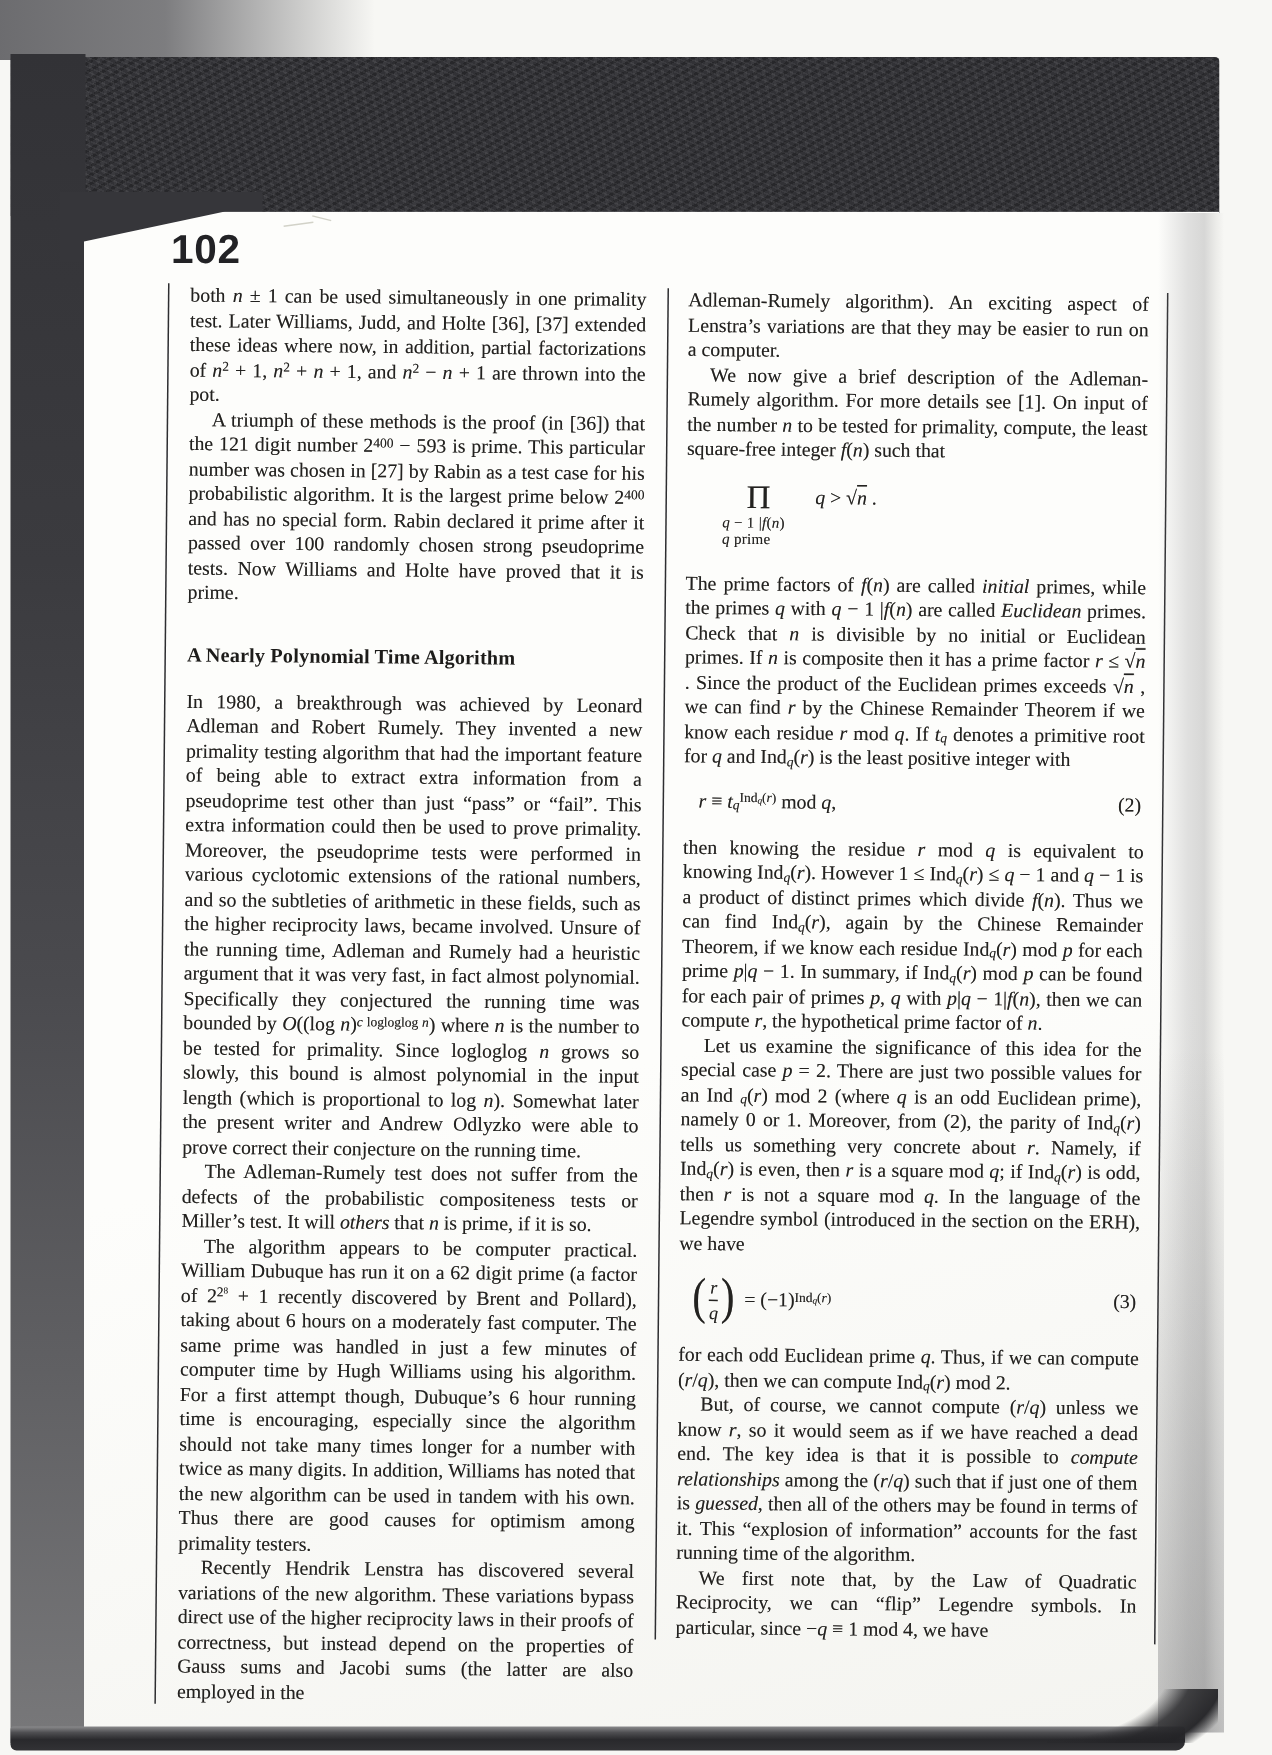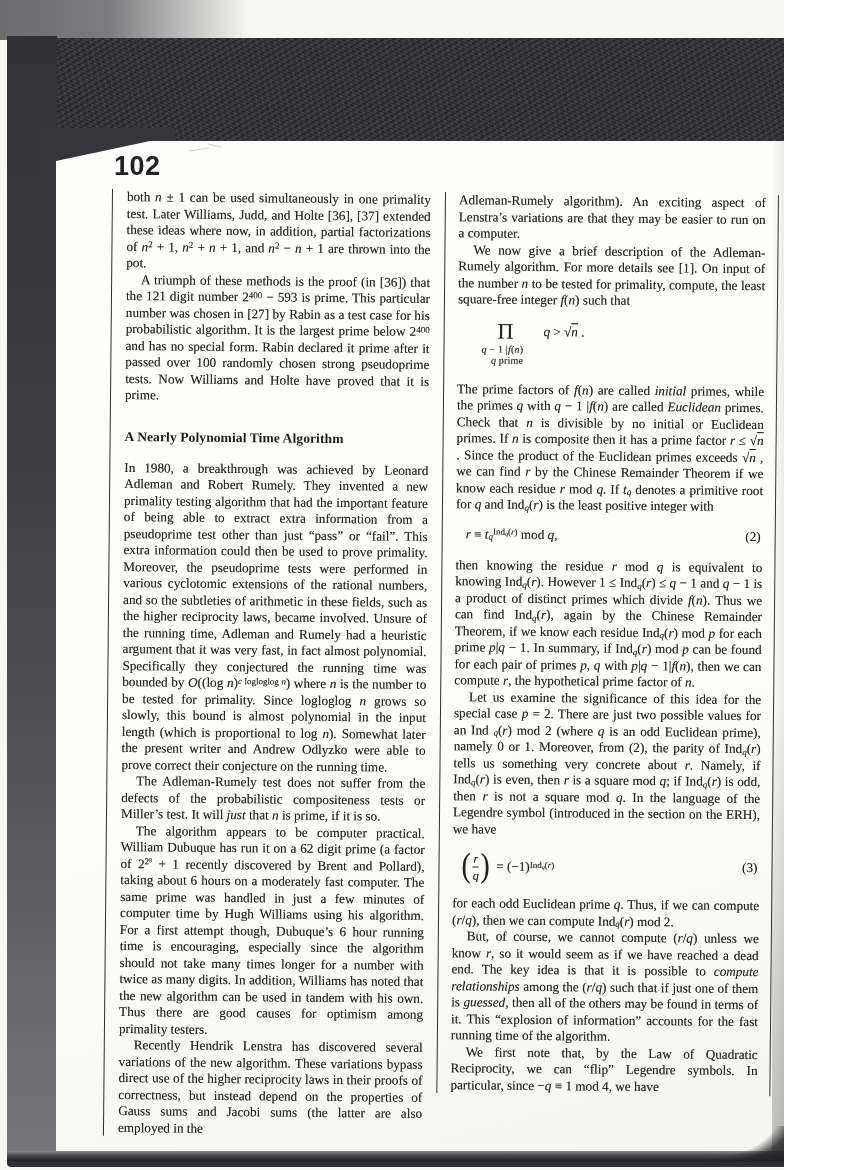--- a/index.html
+++ b/index.html
@@ -1,16 +1,16 @@
 <!DOCTYPE html>
 <html><head>
 <meta charset="utf-8">
 <style>
   html,body{margin:0;padding:0;background:#ffffff;}
-  .stage{position:relative;width:784px;height:1170px;background:#f7f7f4;overflow:hidden;}
+  .stage{position:relative;width:848px;height:1170px;background:#f7f7f4;overflow:hidden;}
 
   
   .tex{background-image:
     repeating-linear-gradient(23deg, rgba(255,255,255,0.05) 0 1px, rgba(255,255,255,0) 1px 3px),
     repeating-linear-gradient(-31deg, rgba(0,0,0,0.22) 0 2px, rgba(0,0,0,0) 2px 5px),
     repeating-linear-gradient(78deg, rgba(255,255,255,0.04) 0 2px, rgba(255,255,255,0) 2px 6px);}
 
   .smudge-tl{position:absolute;left:0;top:0;width:250px;height:40px;
     background:linear-gradient(to right, rgba(84,84,88,0.85) 0px, rgba(84,84,88,0.75) 110px, rgba(84,84,88,0) 100%);}
   .band-top{position:absolute;left:7px;top:38px;width:806px;height:106px;background-color:#323236;border-radius:2px 3px 0 0;}
@@ -47,21 +47,21 @@
   i{font-style:italic;}
   sup{font-size:0.68em;line-height:0;position:relative;top:-0.38em;vertical-align:baseline;}
   sub{font-size:0.68em;line-height:0;position:relative;top:0.22em;vertical-align:baseline;}
   .ol{text-decoration:overline;}
 
   .formula{display:flex;align-items:flex-start;margin:13px 0 15px;font-size:13.2px;text-shadow:0 0 0.4px rgba(45,42,38,0.5);}
   .formula.tagged{align-items:center;}
   .ftag{margin-left:auto;padding-right:2px;}
   .prod-wrap{display:inline-flex;flex-direction:column;align-items:flex-start;margin-left:24px;}
   .pi-sym{font-size:22px;line-height:20px;margin-left:16px;}
-  .prod-under{font-size:10px;line-height:11.5px;margin-top:2px;letter-spacing:0.2px;text-align:right;}
+  .prod-under{font-size:10px;line-height:11.5px;margin-top:2px;letter-spacing:0.2px;}
   .prod-body{margin-left:20px;position:relative;top:2px;font-family:Liberation Serif, serif;}
   .f-main{margin-left:10px;}
   .lg{display:inline-flex;align-items:center;margin-left:8px;}
   .paren{font-size:34px;line-height:30px;display:inline-block;transform:scaleX(0.8);font-weight:400;}
   .frac{display:inline-flex;flex-direction:column;align-items:center;font-size:12px;line-height:1;margin:0 1px;position:relative;top:1px;font-style:italic;}
   .fr-bar{align-self:stretch;border-top:1.1px solid #232220;margin:2px 0;height:0;}
   .lg-eq{margin-left:5px;position:relative;top:1px;}
 </style>
 </head>
 <body>
@@ -75,21 +75,21 @@
   <div class="page">
     <div class="pagenum">102</div>
     <div class="pencil" style="left:133px;top:8px;"></div>
     <div class="pencil p2" style="left:152px;top:4px;"></div>
     <div class="content">
       <div class="col col-left">
           <p class="para">both <i>n</i> ± 1 can be used simultaneously in one primality test. Later Williams, Judd, and Holte [36], [37] extended these ideas where now, in addition, partial factorizations of <i>n</i><sup>2</sup> + 1, <i>n</i><sup>2</sup> + <i>n</i> + 1, and <i>n</i><sup>2</sup> − <i>n</i> + 1 are thrown into the pot.</p>
           <p class="para ind">A triumph of these methods is the proof (in [36]) that the 121 digit number 2<sup>400</sup> − 593 is prime. This particular number was chosen in [27] by Rabin as a test case for his probabilistic algorithm. It is the largest prime below 2<sup>400</sup> and has no special form. Rabin declared it prime after it passed over 100 randomly chosen strong pseudoprime tests. Now Williams and Holte have proved that it is prime.</p>
           <h2 class="sec-heading">A Nearly Polynomial Time Algorithm</h2>
           <p class="para">In 1980, a breakthrough was achieved by Leonard Adleman and Robert Rumely. They invented a new primality testing algorithm that had the important feature of being able to extract extra information from a pseudoprime test other than just “pass” or “fail”. This extra information could then be used to prove primality. Moreover, the pseudoprime tests were performed in various cyclotomic extensions of the rational numbers, and so the subtleties of arithmetic in these fields, such as the higher reciprocity laws, became involved. Unsure of the running time, Adleman and Rumely had a heuristic argument that it was very fast, in fact almost polynomial. Specifically they conjectured the running time was bounded by <i>O</i>((log <i>n</i>)<sup><i>c</i> logloglog <i>n</i></sup>) where <i>n</i> is the number to be tested for primality. Since logloglog <i>n</i> grows so slowly, this bound is almost polynomial in the input length (which is proportional to log <i>n</i>). Somewhat later the present writer and Andrew Odlyzko were able to prove correct their conjecture on the running time.</p>
-          <p class="para ind">The Adleman-Rumely test does not suffer from the defects of the probabilistic compositeness tests or Miller’s test. It will <i>just</i> that <i>n</i> is prime, if it is so.</p>
+          <p class="para ind">The Adleman-Rumely test does not suffer from the defects of the probabilistic compositeness tests or Miller’s test. It will <i>others</i> that <i>n</i> is prime, if it is so.</p>
           <p class="para ind">The algorithm appears to be computer practical. William Dubuque has run it on a 62 digit prime (a factor of 2<sup>2<sup>8</sup></sup> + 1 recently discovered by Brent and Pollard), taking about 6 hours on a moderately fast computer. The same prime was handled in just a few minutes of computer time by Hugh Williams using his algorithm. For a first attempt though, Dubuque’s 6 hour running time is encouraging, especially since the algorithm should not take many times longer for a number with twice as many digits. In addition, Williams has noted that the new algorithm can be used in tandem with his own. Thus there are good causes for optimism among primality testers.</p>
           <p class="para ind">Recently Hendrik Lenstra has discovered several variations of the new algorithm. These variations bypass direct use of the higher reciprocity laws in their proofs of correctness, but instead depend on the properties of Gauss sums and Jacobi sums (the latter are also employed in the</p>
         </div>
       <div class="col col-right">
           <p class="para">Adleman-Rumely algorithm). An exciting aspect of Lenstra’s variations are that they may be easier to run on a computer.</p>
           <p class="para ind">We now give a brief description of the Adleman-Rumely algorithm. For more details see [1]. On input of the number <i>n</i> to be tested for primality, compute, the least square-free integer <i>f</i>(<i>n</i>) such that</p>
           <div class="formula prod">
             <span class="prod-wrap">
               <span class="pi-sym">Π</span>
               <span class="prod-under"><i>q</i> − 1 |<i>f</i>(<i>n</i>)<br><i>q</i> prime</span>

